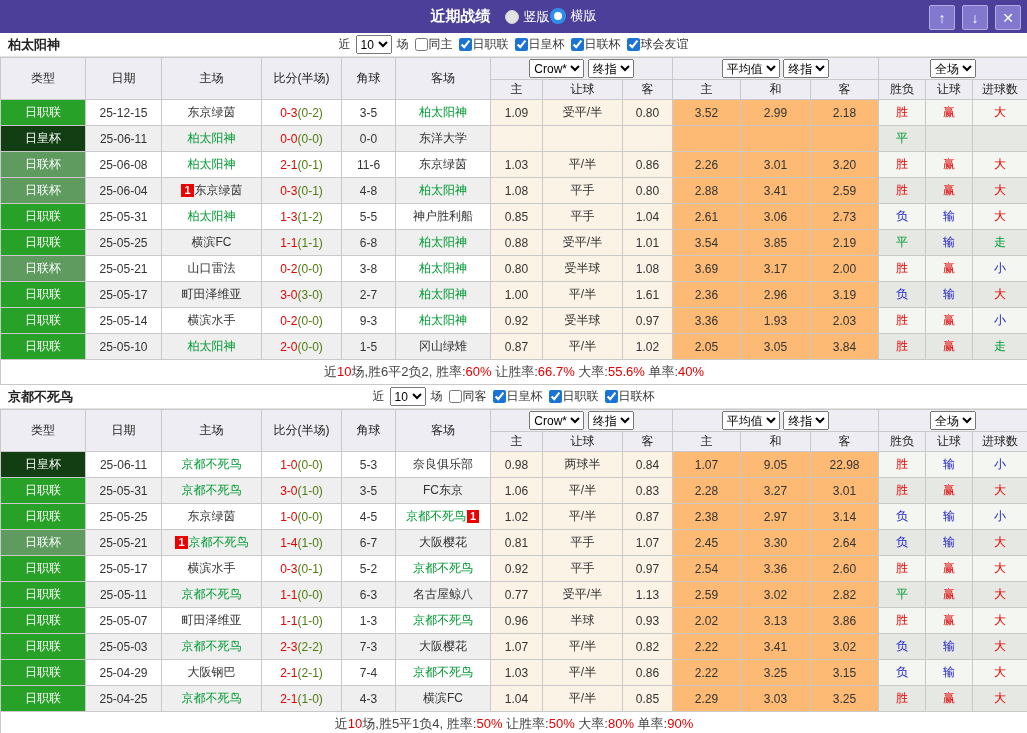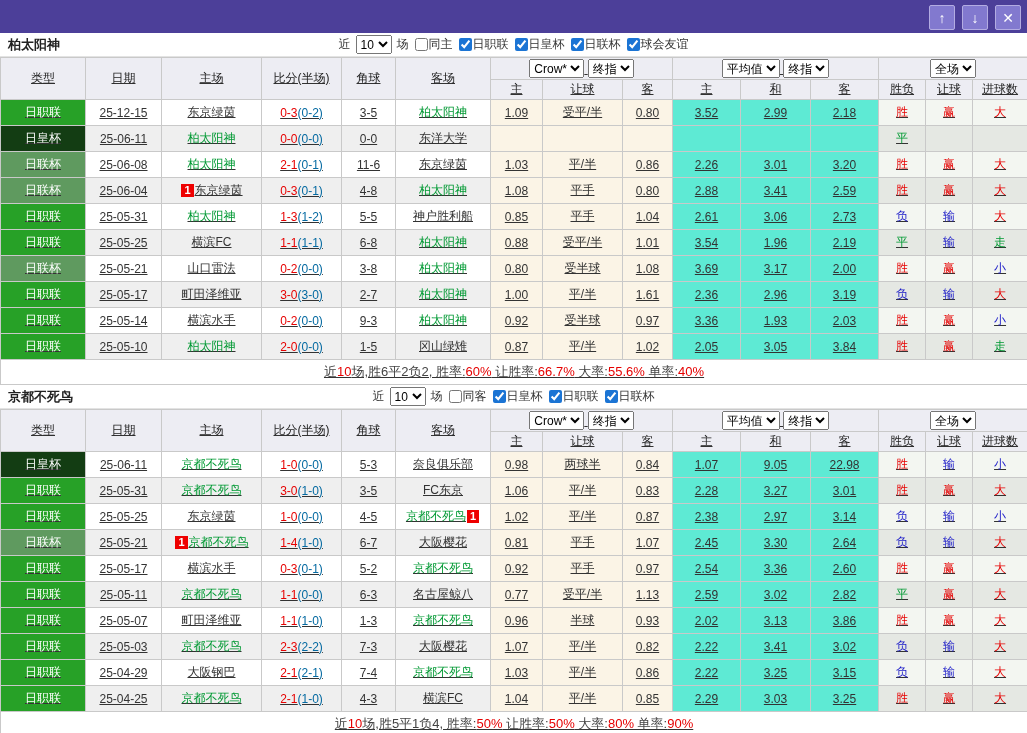--- a/index.html
+++ b/index.html
@@ -17,43 +17,53 @@
 
   
   .secbar{height:23px;position:relative;display:flex;align-items:center;justify-content:center;background:#fff;border-bottom:1px solid #e3e3e3;}
   .team{position:absolute;left:8px;font-size:13px;font-weight:bold;color:#222;}
   .filters{display:flex;align-items:center;gap:2px;color:#333;font-size:12px;}
   .filters select{font-size:12px;height:19px;margin:0 3px;}
   .filters input[type=checkbox]{width:13px;height:13px;margin:0 1px 0 4px;accent-color:#1b74d4;vertical-align:-2px;}
   .filters label{display:inline-flex;align-items:center;cursor:pointer;}
 
   
-  table{border-collapse:collapse;table-layout:fixed;width:1027px;text-decoration:underline;}
+  table{border-collapse:collapse;table-layout:fixed;width:1027px;}
   th,td{border:1px solid #c9c9c9;text-align:center;padding:0;white-space:nowrap;overflow:hidden;font-weight:normal;}
   thead th{background:#ededf3;height:19px;font-size:12px;color:#222;}
   thead th.grp{height:21px;}
   thead select{font-size:12px;height:19px;}
   tbody td{height:25px;font-size:12px;}
   tbody tr:nth-child(odd) td.c-main{background:#ffffff;}
   tbody tr:nth-child(even) td.c-main{background:#efefef;}
   td.c-odds{background:#fbf4e6;}
-  td.c-avg{background:#5eead4;}
+  td.c-avg{background:#fdba74;}
   tbody tr:nth-child(odd) td.c-res{background:#f3f6f1;}
   tbody tr:nth-child(even) td.c-res{background:#e5e8e3;}
   td.c-type{color:#fff;}
   .score-main{color:#e60000;}
-  .score-half{color:#0369a1;}
+  .score-half{color:#4d7c0f;}
   .badge{display:inline-block;background:#ee0000;color:#fff;font-size:11px;line-height:13px;padding:0 3px;margin:0 1px;font-weight:bold;}
   .summary-cell{height:24px !important;font-size:13px;color:#444;background:#fff;}
   .summary-cell .red{color:#e60000;}
 </style>
 </head>
 <body>
 
 <div class="titlebar">
+  <div class="center">
+    <span class="page-title">近期战绩</span>
+    <span><label class="radio-opt">
+          <span class="radio"></span>
+          <span>竖版</span>
+        </label><label class="radio-opt">
+          <span class="radio sel"></span>
+          <span>横版</span>
+        </label></span>
+  </div>
   <div class="winbtns">
     <div class="winbtn">↑</div>
     <div class="winbtn">↓</div>
     <div class="winbtn">✕</div>
   </div>
 </div>
 
 <div id="sections-root">
   <section>
     <div class="secbar">
@@ -216,21 +226,21 @@
             <td class="c-type" style="background: rgb(39, 161, 39);">日职联</td>
             <td class="c-main">25-05-25</td>
             <td class="c-main"><span>横滨FC</span></td>
             <td class="c-main"><span class="score-main">1-1</span><span class="score-half">(1-1)</span></td>
             <td class="c-main">6-8</td>
             <td class="c-main"><span style="color: rgb(0, 153, 51);">柏太阳神</span></td>
             <td class="c-odds">0.88</td>
             <td class="c-odds">受平/半</td>
             <td class="c-odds">1.01</td>
             <td class="c-avg">3.54</td>
-            <td class="c-avg">1.96</td>
+            <td class="c-avg">3.85</td>
             <td class="c-avg">2.19</td>
             <td class="c-res" style="color: rgb(0, 153, 51);">平</td>
             <td class="c-res" style="color: rgb(26, 26, 200);">输</td>
             <td class="c-res" style="color: rgb(0, 153, 51);">走</td>
           </tr>
           <tr>
             <td class="c-type" style="background: rgb(95, 154, 95);">日联杯</td>
             <td class="c-main">25-05-21</td>
             <td class="c-main"><span>山口雷法</span></td>
             <td class="c-main"><span class="score-main">0-2</span><span class="score-half">(0-0)</span></td>

